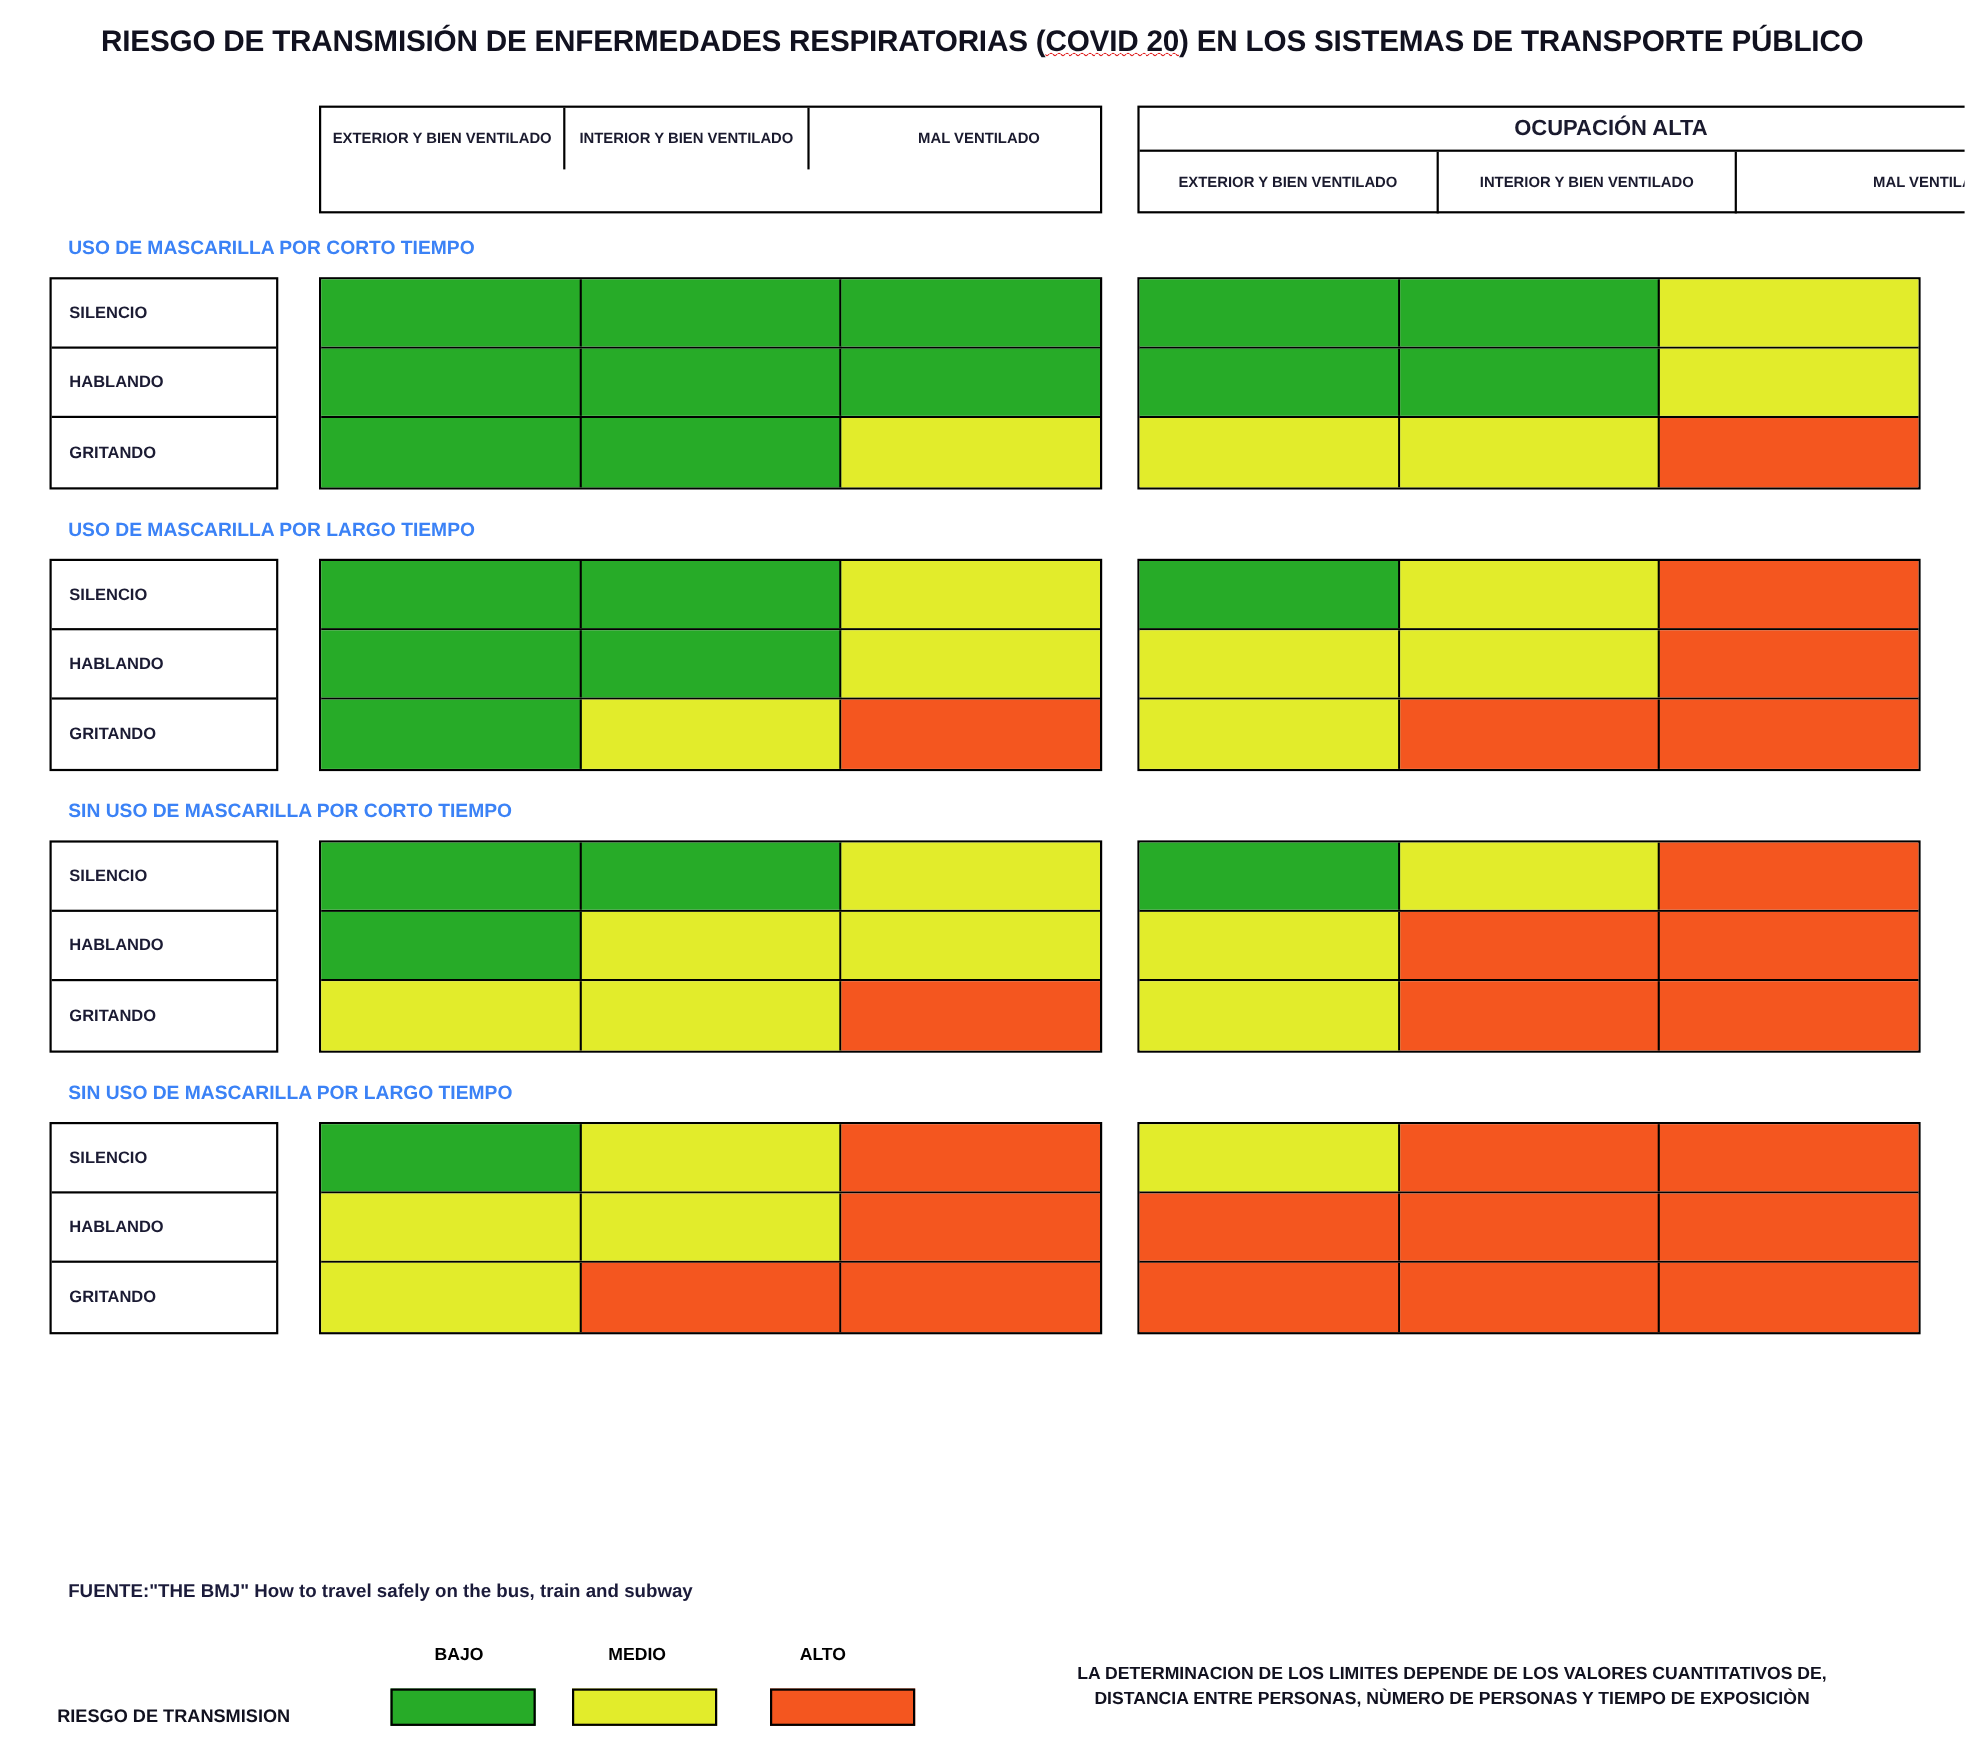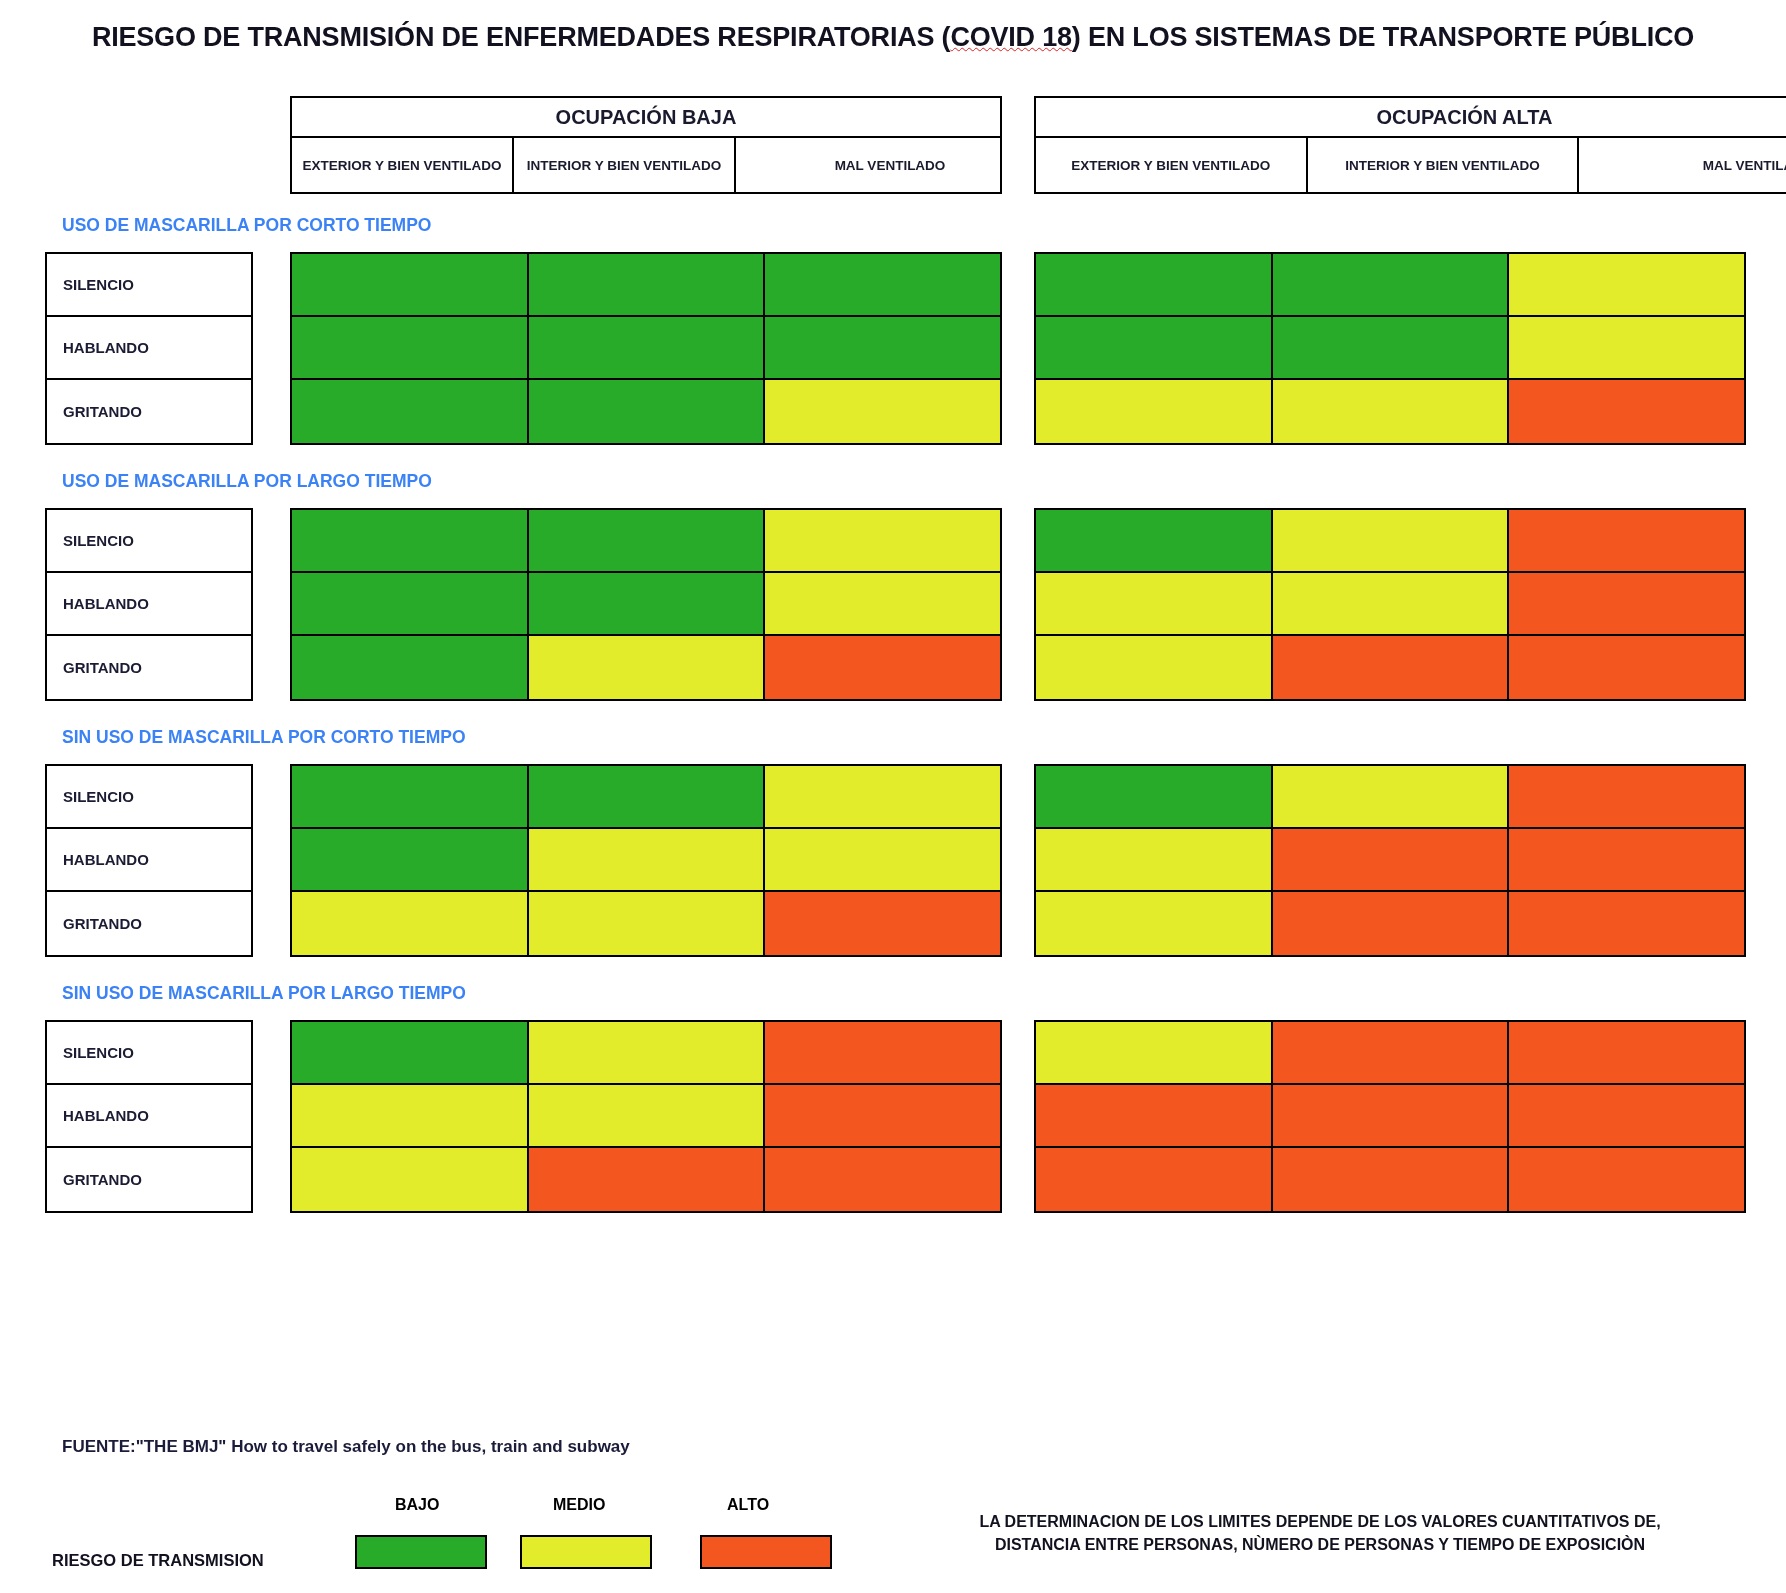--- a/index.html
+++ b/index.html
@@ -68,26 +68,25 @@
   .swatch{position:absolute;height:34px;width:132px;border:2px solid #000;box-sizing:border-box;}
   .note{position:absolute;left:880px;top:1510px;width:880px;text-align:center;
         font-size:16px;font-weight:bold;line-height:1.45;color:#11111f;}
 </style>
 </head>
 <body>
 
 <div class="page">
 
   <div class="title">
-    <span>RIESGO DE TRANSMISIÓN DE ENFERMEDADES RESPIRATORIAS (</span><span class="squiggle">COVID 18</span><span>) EN LOS SISTEMAS DE TRANSPORTE PÚBLICO</span>
+    <span>RIESGO DE TRANSMISIÓN DE ENFERMEDADES RESPIRATORIAS (</span><span class="squiggle">COVID 20</span><span>) EN LOS SISTEMAS DE TRANSPORTE PÚBLICO</span>
   </div>
 
 
   <div class="grp" id="grp0" style="left:290px;width:712px;">
-    <div class="grp-title">OCUPACIÓN BAJA</div>
     <div class="grp-cols">
       <div>EXTERIOR Y BIEN VENTILADO</div>
       <div>INTERIOR Y BIEN VENTILADO</div>
       <div>MAL VENTILADO</div>
     </div>
   </div>
 
   <div class="grp" id="grp1" style="left:1034px;width:861px;">
     <div class="grp-title">OCUPACIÓN ALTA</div>
     <div class="grp-cols">

